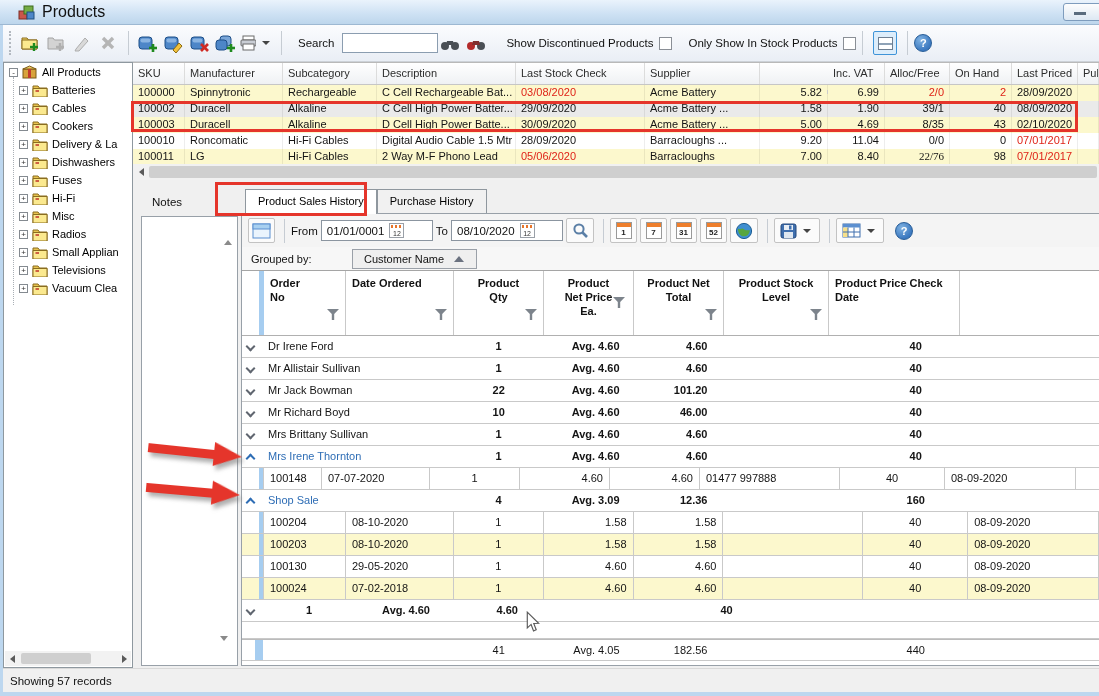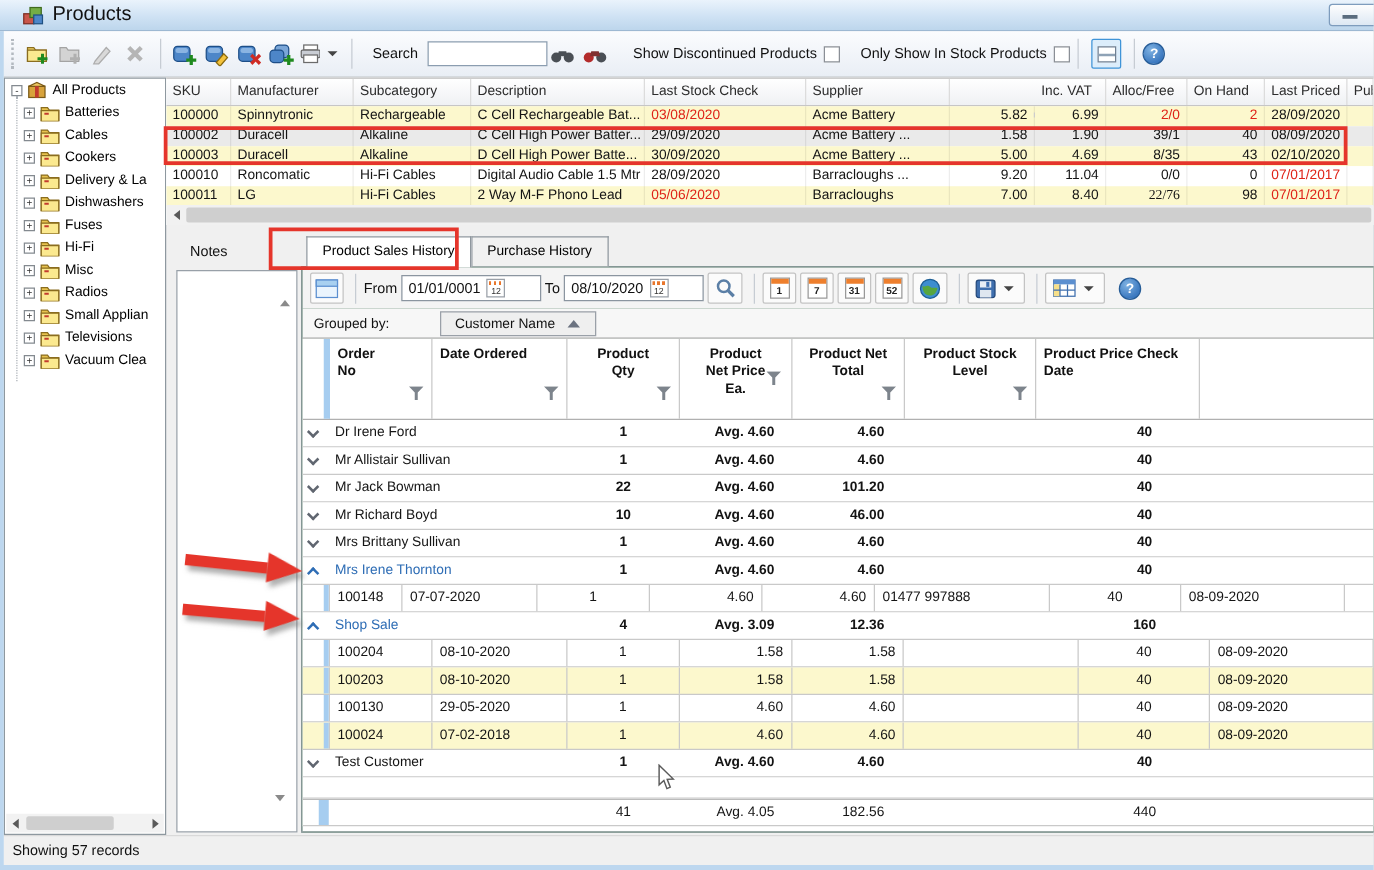--- a/index.html
+++ b/index.html
@@ -65,21 +65,21 @@
   #notes{position:absolute;left:141px;top:188px;width:97px;height:478px;}
   #notes .cap{font-size:11.5px;color:#111;padding:8px 0 6px 11px;}
   #notes .body{position:absolute;left:0;top:28px;right:0;bottom:0;background:#fff;border:1px solid #98a0a8;}
   #notes .sup{position:absolute;right:5px;top:6px;}
   #notes .sdn{position:absolute;right:9px;bottom:6px;}
   
   #sales{position:absolute;left:241px;top:183px;width:858px;height:483px;}
   #tabbar{position:absolute;left:4px;top:6px;height:24px;display:flex;z-index:3;}
   .tab{font-size:11px;padding:5px 12px 0 12px;border:1px solid #8f979e;border-bottom:none;background:#f1f1f1;margin-right:0px;height:24px;}
   .tab.active{background:#fff;height:25px;position:relative;z-index:4;}
-  #sales-body{position:absolute;left:0;top:30px;right:0;bottom:0;border:1px solid #98a0a8;border-right:none;background:#14532d;}
+  #sales-body{position:absolute;left:0;top:30px;right:0;bottom:0;border:1px solid #98a0a8;border-right:none;background:#8b5cf6;}
   
   #stb{height:33px;background:#f4f4f4;display:flex;align-items:center;padding-left:6px;font-size:11.5px;color:#111;}
   .stb-btn{height:25px;border:1px solid #c3c3c3;background:#fbfbfb;border-radius:2px;display:flex;align-items:center;justify-content:center;margin-right:3px;padding:0 3px;}
   .dinput{height:21px;background:#fff;border:1px solid #8b95a0;display:flex;align-items:center;font-size:11.5px;padding:0 2px 0 5px;margin:0 3px;}
   .pick{width:15px;height:15px;border:1px solid #9aa0a8;margin-left:5px;position:relative;font-size:7px;display:flex;align-items:flex-end;justify-content:center;background:#fff;color:#333;}
   .pick i{position:absolute;left:1px;right:1px;top:1px;height:3px;background:repeating-linear-gradient(90deg,#e8762c 0 2px,#fff 2px 4px);}
   .dayical{width:16px;height:17px;border:1px solid #999;background:#fff;position:relative;display:flex;align-items:flex-end;justify-content:center;font-size:8px;font-weight:bold;color:#222;padding-bottom:1px;}
   .dayical i{position:absolute;left:0;right:0;top:0;height:4px;background:#ee7f2d;}
   .caret{width:0;height:0;border-left:4px solid transparent;border-right:4px solid transparent;border-top:4px solid #444;margin:0 3px 0 6px;}
   
@@ -785,21 +785,20 @@
               <div class="sg-c" style="width: 108px;">07-02-2018</div>
               <div class="sg-c c" style="width: 90px;">1</div>
               <div class="sg-c r" style="width: 90px;">4.60</div>
               <div class="sg-c r" style="width: 90px;">4.60</div>
               <div class="sg-c" style="width: 140px;"></div>
               <div class="sg-c c" style="width: 105px;">40</div>
               <div class="sg-c" style="width: 131px;">08-09-2020</div>
             </div>
             <div class="sg-row g">
               <div class="sg-c" style="width: 22px; padding: 0px;"><div class="chev down"></div></div>
-              <div class="sg-c name" style="width: 190px;">Test Customer</div>
               <div class="sg-c c b" style="width: 90px;">1</div>
               <div class="sg-c r b pr14" style="width: 90px;">Avg. 4.60</div>
               <div class="sg-c r b pr16" style="width: 90px;">4.60</div>
               <div class="sg-c" style="width: 140px;"></div>
               <div class="sg-c c b" style="width: 105px;">40</div>
               <div class="sg-c" style="width: 131px;"></div>
             </div>
             <div class="sg-row emptyrow"></div>
             <div class="sg-row totals">
               <div class="sg-c" style="width: 22px; padding: 0px;">

